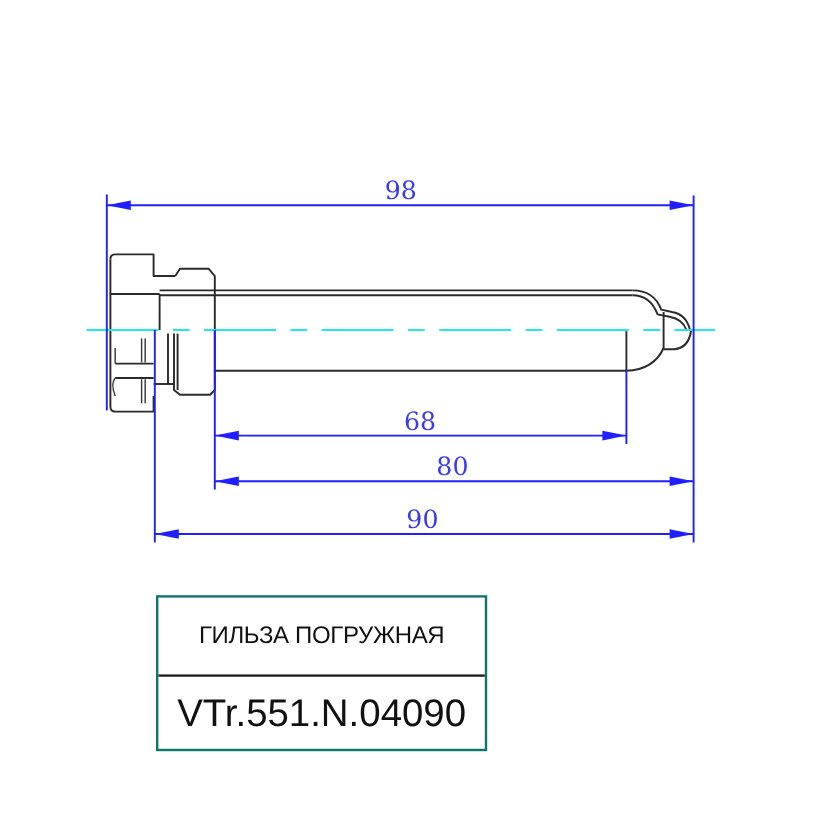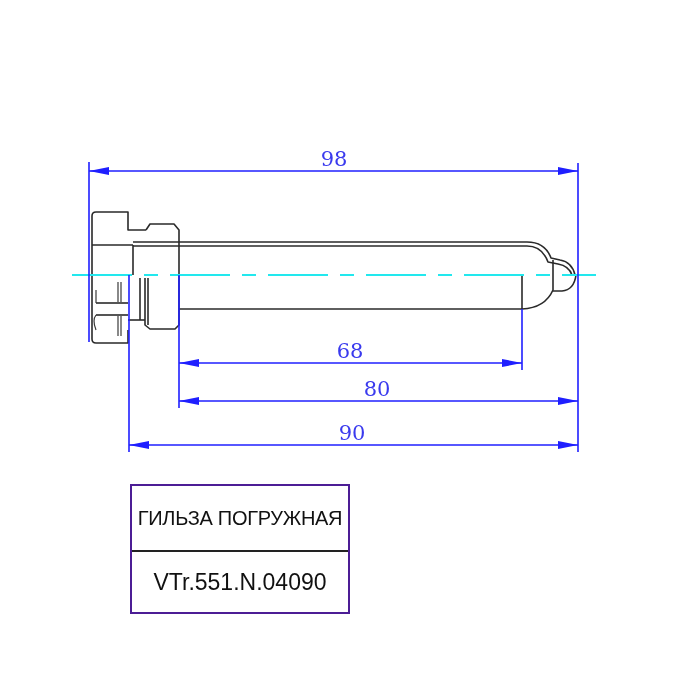--- a/index.html
+++ b/index.html
@@ -4,26 +4,26 @@
   <style>
     html, body { margin: 0; padding: 0; background: #ffffff; }
     body { width: 700px; height: 700px; position: relative; overflow: hidden; }
     #drawing { position: absolute; left: 0; top: 0; width: 700px; height: 700px; }
     .part { fill: none; stroke: #2a2a2a; stroke-width: 1.6; stroke-linejoin: round; }
     .part-thin { fill: none; stroke: #3a3a3a; stroke-width: 1.2; }
     .dim { stroke: #1f1fff; stroke-width: 1.6; fill: none; }
     .arrow { fill: #1f1fff; stroke: none; }
     .center { stroke: #22e8ee; stroke-width: 1.8; stroke-dasharray: 60 12 14 12; fill: none; }
     .dim-text { font-family: "DejaVu Serif", serif; font-size: 21px; fill: #3a3aee; text-anchor: middle; }
-    .title-box { position: absolute; left: 130px; top: 484px; width: 220px; height: 130px;
-                 border: 2px solid #4c1d95; box-sizing: border-box; }
+    .title-box { position: absolute; left: 130px; top: 496px; width: 276px; height: 130px;
+                 border: 2px solid #0f766e; box-sizing: border-box; }
     .title-row { position: absolute; left: 0; width: 100%; display: flex; align-items: center; justify-content: center;
                  font-family: "Liberation Sans", sans-serif; color: #111; }
     .title-row.r1 { top: 0; height: 66px; font-size: 20px; letter-spacing: -0.3px; border-bottom: 2px solid #222; box-sizing: border-box; }
-    .title-row.r2 { top: 66px; height: 60px; font-size: 23px; }
+    .title-row.r2 { top: 66px; height: 60px; font-size: 32px; }
   </style>
 </head>
 <body>
 
 <svg id="drawing" viewBox="0 0 700 700" xmlns="http://www.w3.org/2000/svg">
 
   <g>
 
     <g>
       <path class="part" d="M92,216 Q92,212 96,212 L128,212 L128,230 L146,230"></path>

